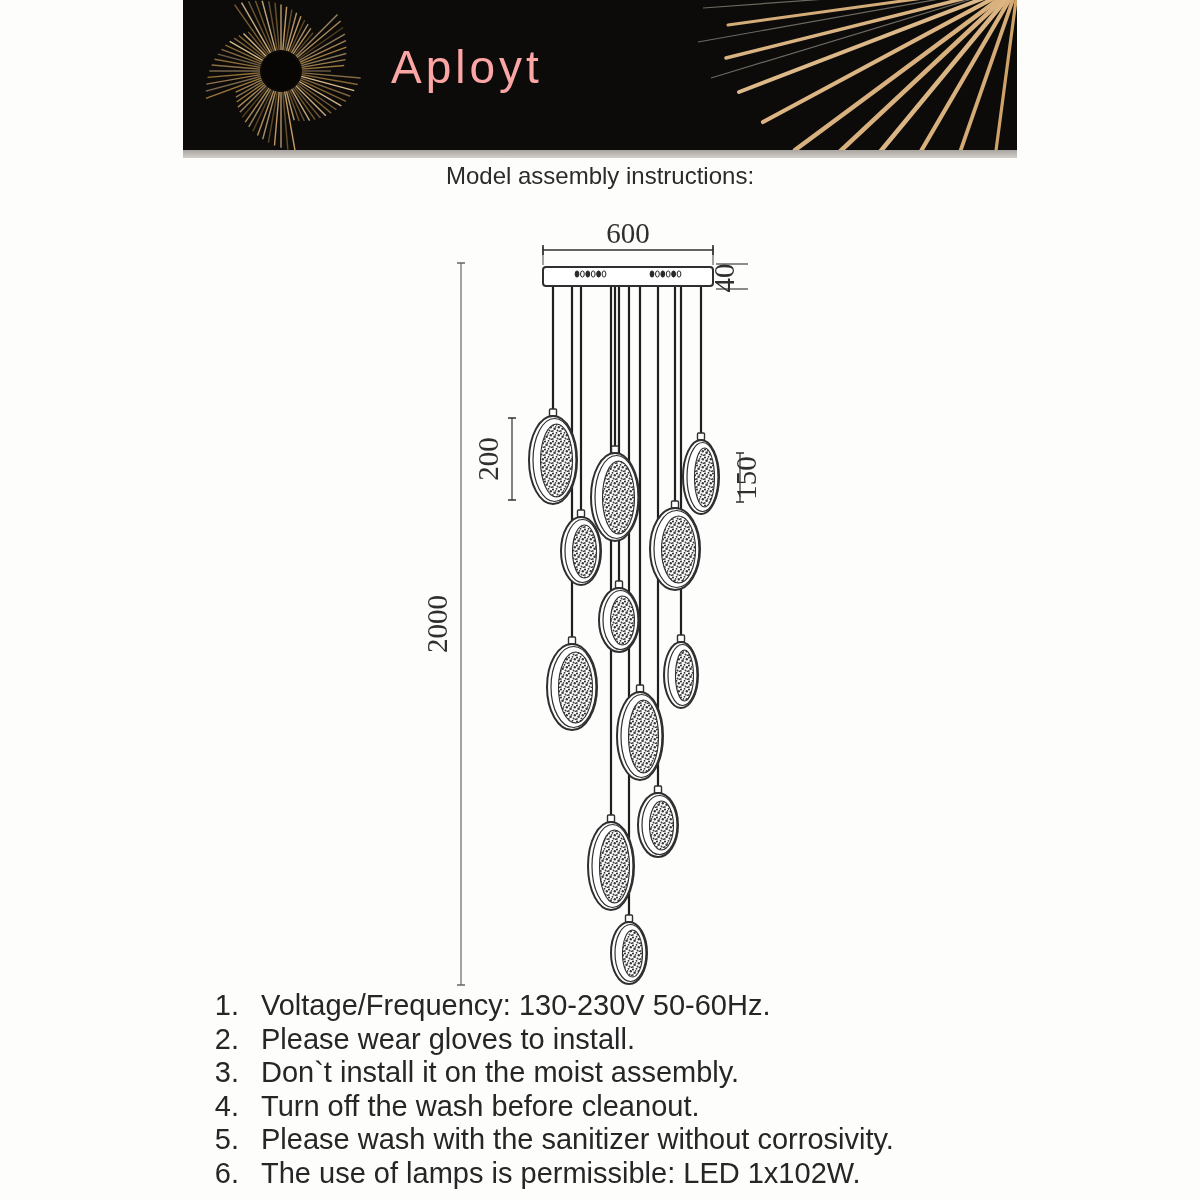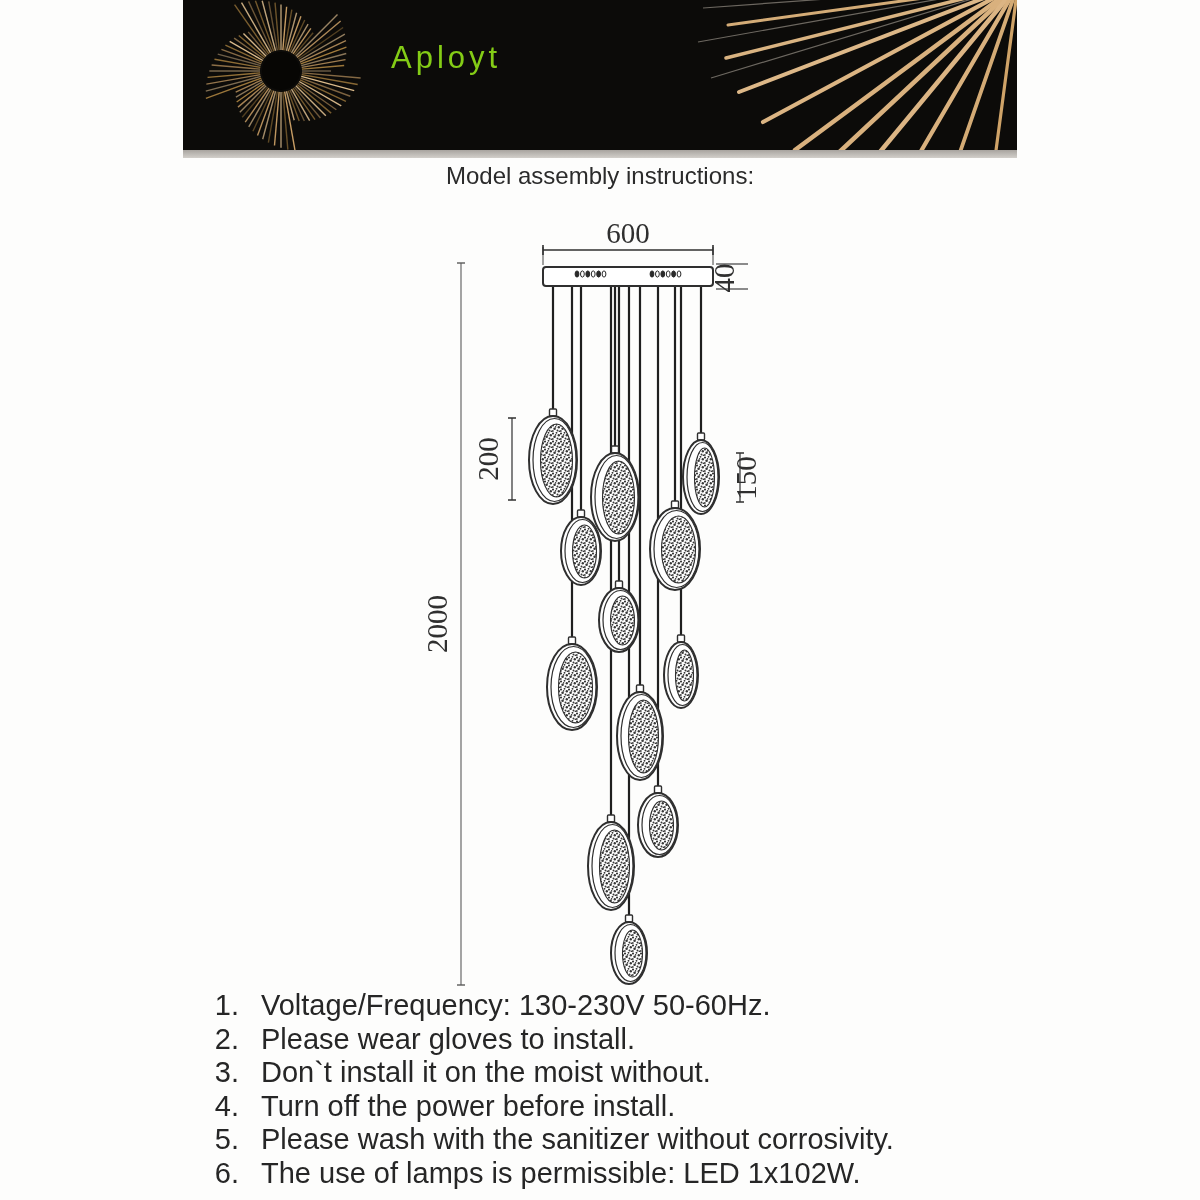--- a/index.html
+++ b/index.html
@@ -12,21 +12,21 @@
     position:absolute;left:183px;top:0;width:834px;height:150px;
     background:#0c0b09;overflow:hidden;
   }
   .banner-shadow{
     position:absolute;left:183px;top:150px;width:834px;height:8px;
     background:linear-gradient(#a8a49f,#d2cfca);
   }
   .banner-art{position:absolute;left:0;top:0;}
   .brand{
     position:absolute;left:208px;top:40px;
-    font-size:31px;letter-spacing:4px;color:#84cc16;font-weight:400;
+    font-size:46px;letter-spacing:4px;color:#fca5a5;font-weight:400;
   }
   
   .title-line{
     position:absolute;left:183px;width:834px;text-align:center;
     color:#2b2b2b;
   }
   #title-heading{top:162px;font-size:24px;}
   #title-model{top:196px;font-size:27px;}
   
   #diagram{position:absolute;left:400px;top:220px;}
@@ -284,25 +284,25 @@
       <li>
         <span class="num">1.</span>
         <span class="txt">Voltage/Frequency: 130-230V 50-60Hz.</span>
       </li>
       <li>
         <span class="num">2.</span>
         <span class="txt">Please wear gloves to install.</span>
       </li>
       <li>
         <span class="num">3.</span>
-        <span class="txt">Don`t install it on the moist without.</span>
+        <span class="txt">Don`t install it on the moist assembly.</span>
       </li>
       <li>
         <span class="num">4.</span>
-        <span class="txt">Turn off the power before install.</span>
+        <span class="txt">Turn off the wash before cleanout.</span>
       </li>
       <li>
         <span class="num">5.</span>
         <span class="txt">Please wash with the sanitizer without corrosivity.</span>
       </li>
       <li>
         <span class="num">6.</span>
         <span class="txt">The use of lamps is permissible: LED 1x102W.</span>
       </li>
     </ol>

